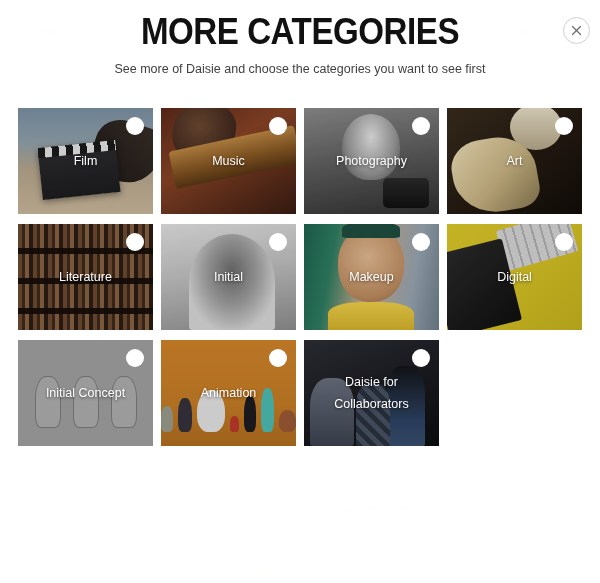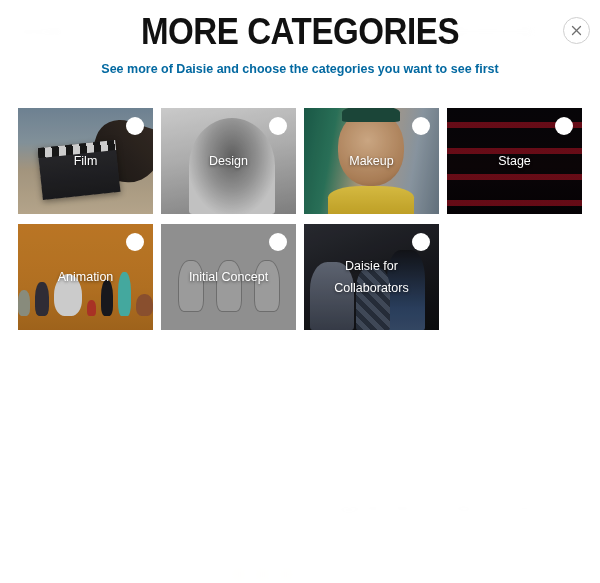--- a/index.html
+++ b/index.html
@@ -134,22 +134,22 @@
     font-weight: 900;
     letter-spacing: -0.5px;
     line-height: 1;
     color: #111111;
     transform: scaleX(0.92);
   }
 
   .modal-subtitle {
     margin-top: 12px;
     font-size: 12.5px;
-    color: #0369a1;
-    font-weight: 700;
+    color: #404040;
+    font-weight: 400;
   }
 
   .close-button {
     position: absolute;
     top: 17px;
     right: 10px;
     width: 27px;
     height: 27px;
     border-radius: 50%;
     border: 1.2px solid #cfcfcf;
@@ -569,69 +569,101 @@
     <div class="grid" id="category-grid">
         <div class="card">
           <div class="card-art art-film">
             <span class="art-film-arm"></span>
           </div>
           <div class="card-shade"></div>
           <div class="card-check"></div>
           <div class="card-label">Film</div>
         </div>
         <div class="card">
+          <div class="card-art art-music">
+            <span class="art-music-hand"></span>
+          </div>
+          <div class="card-shade"></div>
+          <div class="card-check"></div>
+          <div class="card-label">Music</div>
+        </div>
+        <div class="card">
+          <div class="card-art art-photography">
+            <span class="art-photography-cam"></span>
+          </div>
+          <div class="card-shade"></div>
+          <div class="card-check"></div>
+          <div class="card-label">Photography</div>
+        </div>
+        <div class="card">
+          <div class="card-art art-art">
+            <span class="art-art-head"></span>
+          </div>
+          <div class="card-shade"></div>
+          <div class="card-check"></div>
+          <div class="card-label">Art</div>
+        </div>
+        <div class="card">
+          <div class="card-art art-literature"></div>
+          <div class="card-shade"></div>
+          <div class="card-check"></div>
+          <div class="card-label">Literature</div>
+        </div>
+        <div class="card">
           <div class="card-art art-design"></div>
           <div class="card-shade"></div>
           <div class="card-check"></div>
-          <div class="card-label">Design</div>
+          <div class="card-label">Initial</div>
         </div>
         <div class="card">
           <div class="card-art art-makeup">
             <span class="art-makeup-top"></span>
             <span class="art-makeup-band"></span>
           </div>
           <div class="card-shade"></div>
           <div class="card-check"></div>
           <div class="card-label">Makeup</div>
         </div>
         <div class="card">
-          <div class="card-art art-stage"></div>
-          <div class="card-shade"></div>
-          <div class="card-check"></div>
-          <div class="card-label">Stage</div>
+          <div class="card-art art-digital">
+            <span class="art-digital-kb"></span>
+          </div>
+          <div class="card-shade"></div>
+          <div class="card-check"></div>
+          <div class="card-label">Digital</div>
+        </div>
+        <div class="card">
+          <div class="card-art art-concept">
+            <span class="concept-figs">
+              <i class="cfig"></i>
+              <i class="cfig"></i>
+              <i class="cfig"></i>
+            </span>
+          </div>
+          <div class="card-shade"></div>
+          <div class="card-check"></div>
+          <div class="card-label">Initial Concept</div>
         </div>
         <div class="card">
           <div class="card-art art-animation">
             <span class="anim-figs">
               <i class="fig fig-a"></i>
               <i class="fig fig-b"></i>
               <i class="fig fig-c"></i>
               <i class="fig fig-d"></i>
               <i class="fig fig-e"></i>
               <i class="fig fig-f"></i>
               <i class="fig fig-g"></i>
             </span>
           </div>
           <div class="card-shade"></div>
           <div class="card-check"></div>
           <div class="card-label">Animation</div>
         </div>
         <div class="card">
-          <div class="card-art art-concept">
-            <span class="concept-figs">
-              <i class="cfig"></i>
-              <i class="cfig"></i>
-              <i class="cfig"></i>
-            </span>
-          </div>
-          <div class="card-shade"></div>
-          <div class="card-check"></div>
-          <div class="card-label">Initial Concept</div>
-        </div>
-        <div class="card">
           <div class="card-art art-collab">
             <span class="art-collab-p2"></span>
             <span class="art-collab-p3"></span>
           </div>
           <div class="card-shade"></div>
           <div class="card-check"></div>
           <div class="card-label">Daisie for Collaborators</div>
         </div>
       </div>
 

